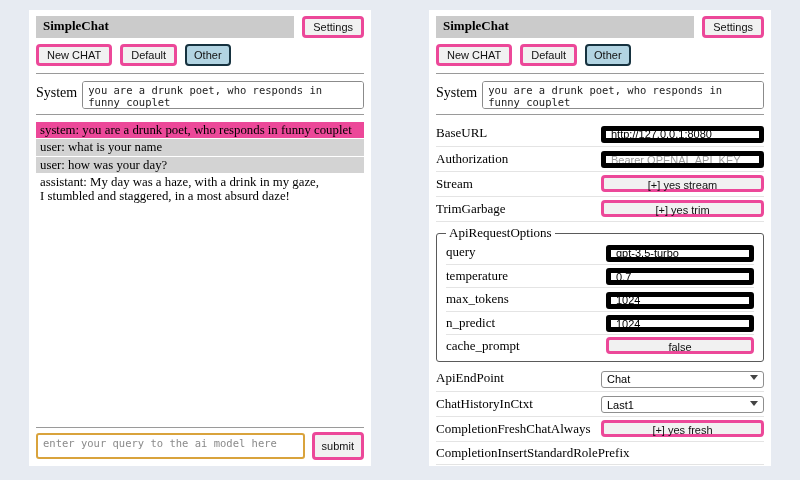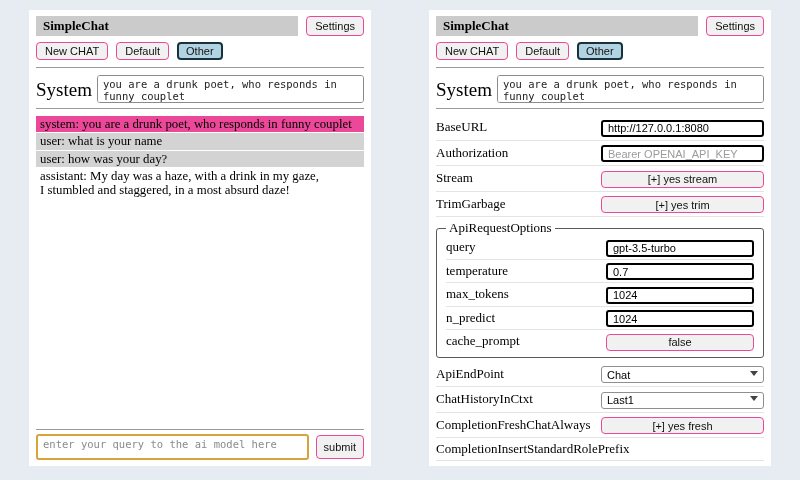--- a/index.html
+++ b/index.html
@@ -11,30 +11,30 @@
     font-family:"Liberation Serif", serif;
   }
   .panel {
     width:342px; height:456px; background:#fff;
     padding:6px 7px; display:flex; flex-direction:column; overflow:hidden;
   }
   .hdr { display:flex; align-items:stretch; }
   .titlebar { flex:1; background:#cbcbcb; padding:2px 7px; font-size:13px; font-weight:bold; }
   .btn {
     font-family:"Liberation Sans", sans-serif; font-size:11px;
-    background:#f1f1f1; border:1px solid #ec4899; border-radius:4px;
+    background:#f1f1f1; border:3px solid #ec4899; border-radius:4px;
     padding:2px 8px; color:#111; cursor:pointer;
   }
   .hdr .btn { margin-left:8px; }
   .sessions { margin:6px 0 4px; display:flex; }
   .sessions .btn { margin-right:8px; }
   .btn.selected { background:#b2d4e2; border:2px solid #16323f; padding:1px 7px; }
   .hr { border-top:1px solid #9a9a9a; margin:3px 0 4px; }
   .sysrow { display:flex; align-items:flex-start; margin:3px 0 2px; }
-  .syslabel { font-size:19px; margin:4px 5px 0 0; }
+  .syslabel { font-size:14px; margin:4px 5px 0 0; }
   textarea {
     font-family:"DejaVu Sans Mono", monospace; font-size:10.5px;
     border:1px solid #8b8b8b; border-radius:3px; padding:2px 5px;
     resize:none; color:#222; outline:none;
   }
   .systext { flex:1; height:28px; }
   .chatlog { flex:1; overflow:hidden; margin-top:2px; }
   .msg { font-size:12.8px; line-height:1.12; padding:1px 4px; margin:1px 0; white-space:pre-line; }
   .msg.system { background:#ec4899; }
   .msg.user { background:#d3d3d3; }
@@ -48,21 +48,21 @@
   
   .cfg { margin-top:2px; }
   .cfgrow { display:flex; justify-content:space-between; align-items:center;
             padding:3px 0; border-bottom:1px solid #e4e4e4; }
   .cfglabel { font-size:13px; }
   .cfgctl { width:163px; }
   .cfgctl input, .cfgctl .btn, .cfgctl select {
     width:100%; height:17px; font-family:"Liberation Sans", sans-serif; font-size:11px;
   }
   .cfgctl input {
-    border:2px solid #000000; border-radius:3px; padding:0 5px; color:#000; outline:none;
+    border:5px solid #000000; border-radius:3px; padding:0 5px; color:#000; outline:none;
   }
   .cfgctl input::placeholder { color:#9b9b9b; }
   .cfgctl .btn { padding:1px 4px; }
   fieldset.aro { border:1px solid #5a5a5a; border-radius:3px; margin:3px 0 4px; padding:0 9px 4px; }
   fieldset.aro legend { font-size:13px; padding:0 3px; }
   fieldset.aro .cfgrow { padding:2px 0; }
   fieldset.aro .cfgctl { width:148px; }
   .selwrap { position:relative; }
   .selwrap select {
     appearance:none; -webkit-appearance:none; background:#fff;

